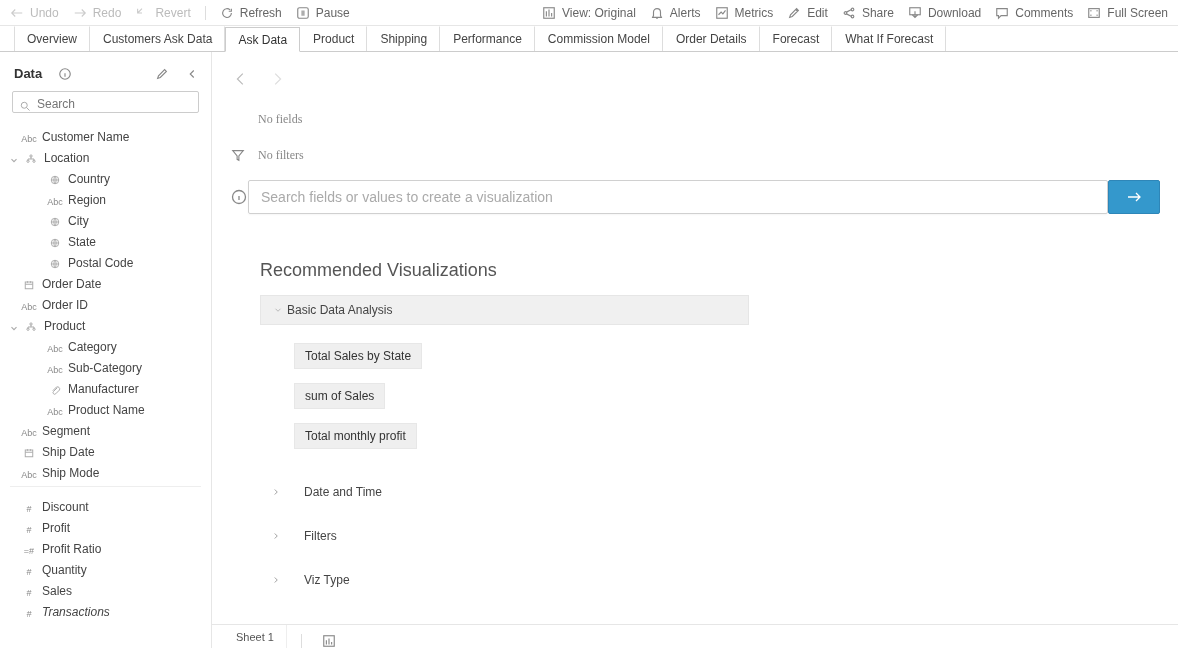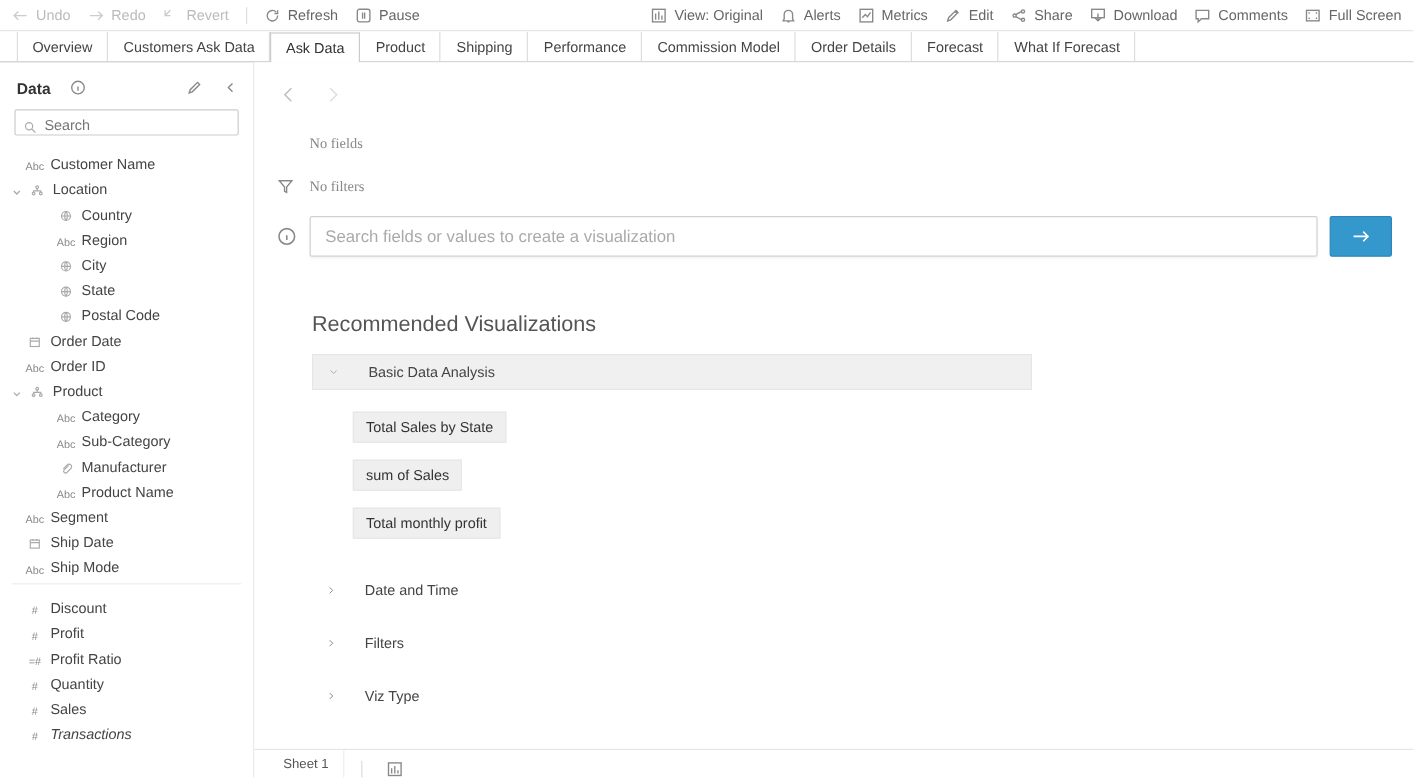--- a/index.html
+++ b/index.html
@@ -18,21 +18,21 @@
 
   
   .tabs { display:flex; align-items:center; height:26px; border-bottom:1px solid #ccc; font-size:12px; }
   .tab { padding:0 12px; height:100%; display:flex; align-items:center; border:1px solid transparent; border-bottom:none; color:#444; cursor:pointer; border-right:1px solid #ddd;}
   .tab.active { background:#fff; border:1px solid #ccc; border-bottom:1px solid #fff; position:relative; top:1px; color:#333; font-weight:500; }
   .tab:first-child { border-left:1px solid #ddd; margin-left:14px;}
 
   
   .layout { display:flex; height:calc(648px - 52px); }
   .sidebar { width:212px; border-right:1px solid #e6e6e6; display:flex; flex-direction:column; }
-  .side-head { display:flex; padding:14px 12px 10px 14px; gap:16px; }
+  .side-head { display:flex; align-items:center; padding:14px 12px 10px 14px; gap:16px; }
   .side-head h3 { margin:0; font-size:13px; font-weight:700; color:#333; }
   .side-head .spacer { flex:1; }
   .side-head .icon svg { stroke:#888; }
 
   .search-wrap { margin:0 12px 6px; position:relative; border:1px solid #ccc; border-radius:2px; height:22px; display:flex; align-items:flex-end; padding:0 6px; }
   .search-wrap input { border:none; outline:none; width:100%; font-size:12px; color:#666; background:transparent; }
   .search-wrap .s-icon { margin-right:4px; display:flex; }
   .search-wrap svg { stroke:#aaa; }
 
   .tree { flex:1; overflow:auto; padding:4px 0 10px; }
@@ -50,29 +50,29 @@
   .main { flex:1; position:relative; background:#fff; }
   .nav-arrows { position:absolute; top:18px; left:20px; display:flex; gap:18px; }
   .nav-arrows .icon { width:18px; height:18px; }
   .nav-arrows svg { stroke:#bbb; }
 
   .hint-row { position:absolute; left:18px; display:flex; align-items:flex-start; gap:12px; color:#888; font-size:12px;font-family:Liberation Serif, serif;}
   .hint-row.fields-hint { top:60px; }
   .hint-row.filter-hint { top:96px; }
   .hint-row .hint-ico { width:16px; display:flex; justify-content:center; }
 
-  .ask-row { position:absolute; top:128px; left:18px; right:18px; display:flex; align-items:center; gap:10px; }
+  .ask-row { position:absolute; top:128px; left:18px; right:18px; display:flex; align-items:center; }
   .ask-row .info-ico { width:18px; display:flex; justify-content:center; }
   .ask-input { flex:1; border:1px solid #d0d0d0; height:34px; border-radius:2px; display:flex; align-items:center; padding:0 12px; color:#aaa; font-size:14px; box-shadow:0 1px 2px rgba(0,0,0,0.04); }
   .ask-submit { width:52px; height:34px; background:#3498cc; border:1px solid #2e86b8; border-radius:2px; display:flex; align-items:center; justify-content:center; cursor:pointer; }
   .ask-submit svg { stroke:#fff; }
 
   .recs { position:absolute; top:208px; left:48px; right:60px; }
   .recs h2 { font-size:18px; font-weight:500; color:#555; margin:0 0 14px; }
-  .rec-group { background:#f0f0f0; border:1px solid #e6e6e6; height:30px; display:flex; align-items:center; padding:0 10px; font-size:12px; color:#444; gap:20px; margin-bottom:18px; width:600px; cursor:pointer;}
+  .rec-group { background:#f0f0f0; border:1px solid #e6e6e6; height:30px; display:flex; align-items:center; padding:0 10px; font-size:12px; color:#444; margin-bottom:18px; width:489px; cursor:pointer;}
   .rec-group .chev { width:14px; }
   .rec-pill { display:inline-block; background:#efefef; border:1px solid #e7e7e7; padding:5px 10px; font-size:12px; color:#333; margin:0 0 14px 34px; cursor:pointer; }
   .rec-row { display:flex; align-items:center; height:30px; padding-left:10px; gap:20px; font-size:12px; color:#444; margin-top:14px; cursor:pointer; }
   .rec-row .chev svg { stroke:#888; }
 
   
   .sheets { position:absolute; bottom:0; left:0; right:0; height:24px; border-top:1px solid #e6e6e6; display:flex; align-items:flex-end; padding-left:12px; gap:14px; font-size:11px; color:#555; }
   .sheet-tab { display:flex; align-items:center; gap:6px; height:100%; border-right:1px solid #eee; padding:0 12px; cursor:pointer; }
   .sheet-btn { display:flex; align-items:center; padding:0 6px; cursor:pointer; }
 

